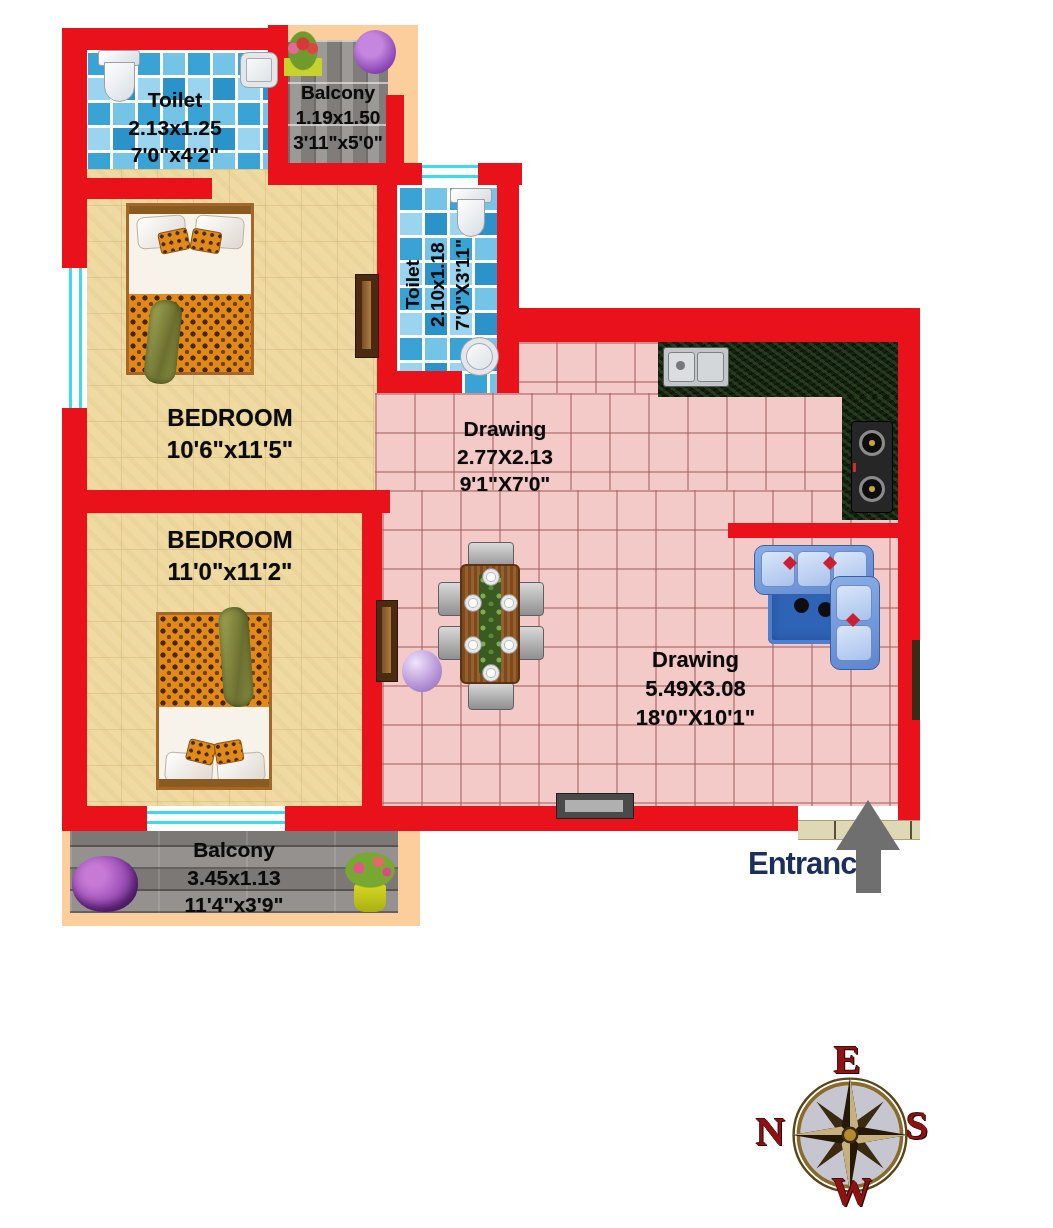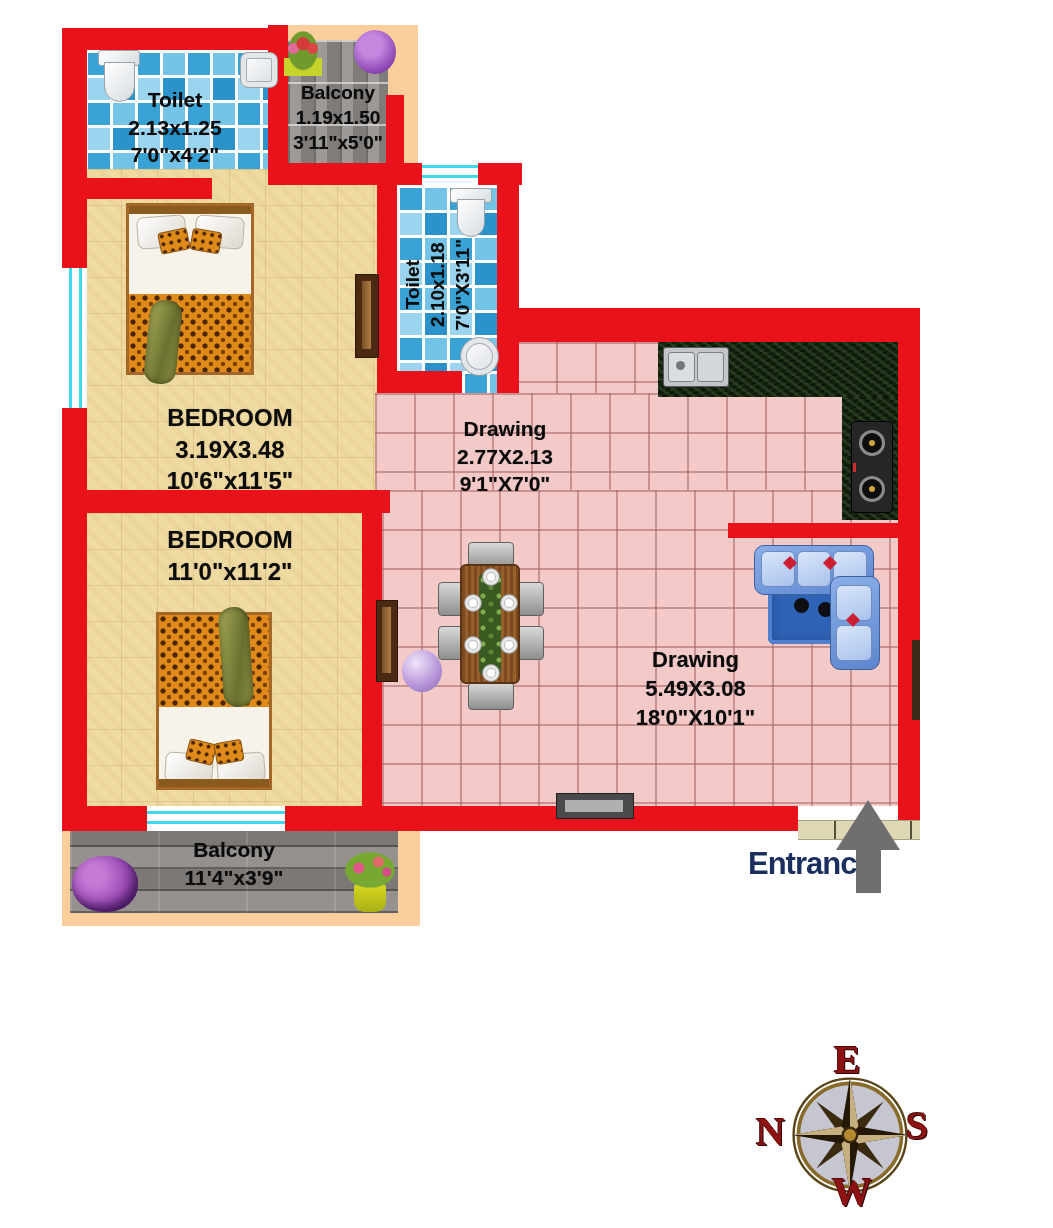--- a/index.html
+++ b/index.html
@@ -239,21 +239,20 @@
     <div>2.13x1.25</div>
     <div>7'0"x4'2"</div>
   </div>
   <div class="abs rlabel" style="left:284px;top:80px;width:108px;font-size:19px;">
     <div>Balcony</div>
     <div>1.19x1.50</div>
     <div>3'11"x5'0"</div>
   </div>
   <div class="abs rlabel" style="left:100px;top:402px;width:260px;font-size:24px;">
     <div>BEDROOM</div>
-    <div>3.19X3.48</div>
     <div>10'6"x11'5"</div>
   </div>
   <div class="abs rlabel" style="left:363px;top:247px;width:150px;font-size:19px;transform:rotate(-90deg);transform-origin:center;">
     <div>Toilet</div>
     <div>2.10x1.18</div>
     <div>7'0"X3'11"</div>
   </div>
   <div class="abs rlabel" style="left:425px;top:415px;width:160px;font-size:21px;">
     <div>Drawing</div>
     <div>2.77X2.13</div>
@@ -263,20 +262,21 @@
     <div>BEDROOM</div>
     <div>11'0"x11'2"</div>
   </div>
   <div class="abs rlabel" style="left:608px;top:645px;width:175px;font-size:22px;">
     <div>Drawing</div>
     <div>5.49X3.08</div>
     <div>18'0"X10'1"</div>
   </div>
   <div class="abs rlabel" style="left:134px;top:836px;width:200px;font-size:21px;">
     <div>Balcony</div>
+    <div>3.45x1.13</div>
     <div>11'4"x3'9"</div>
   </div>
 
   <div class="abs entrance-text" style="left:748px;top:846px;">Entrance</div>
   <div class="abs" style="left:836px;top:800px;width:0;height:0;border-left:32px solid transparent;border-right:32px solid transparent;border-bottom:50px solid #6f6f6f;"></div>
   <div class="abs" style="left:856px;top:848px;width:25px;height:45px;background:#6f6f6f;"></div>
 
   <div class="abs" style="left:748px;top:1040px;width:200px;height:190px;">
     <svg width="120" height="120" viewBox="0 0 100 100" style="position:absolute;left:42px;top:35px;">
       <circle cx="50" cy="50" r="47" fill="none" stroke="#5a4418" stroke-width="2"></circle>

